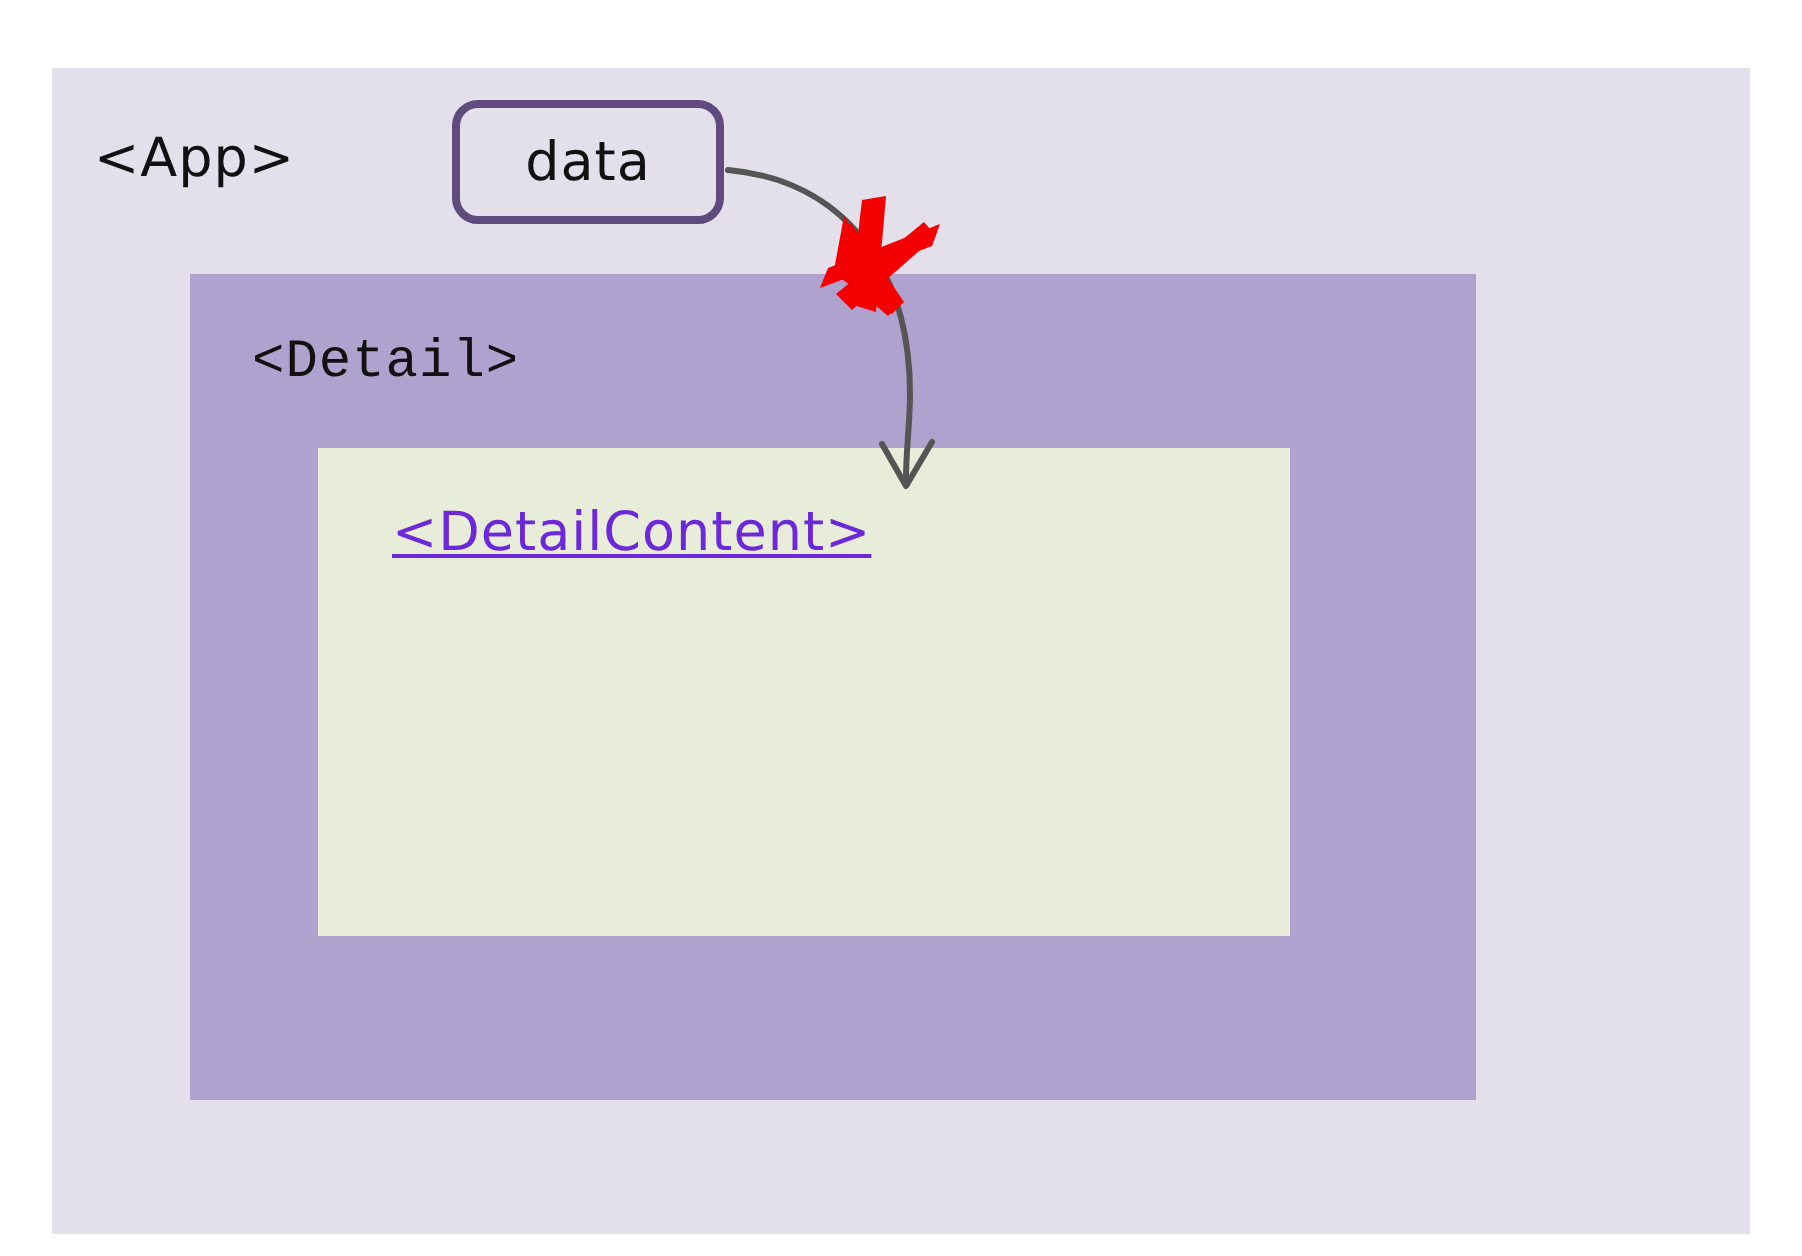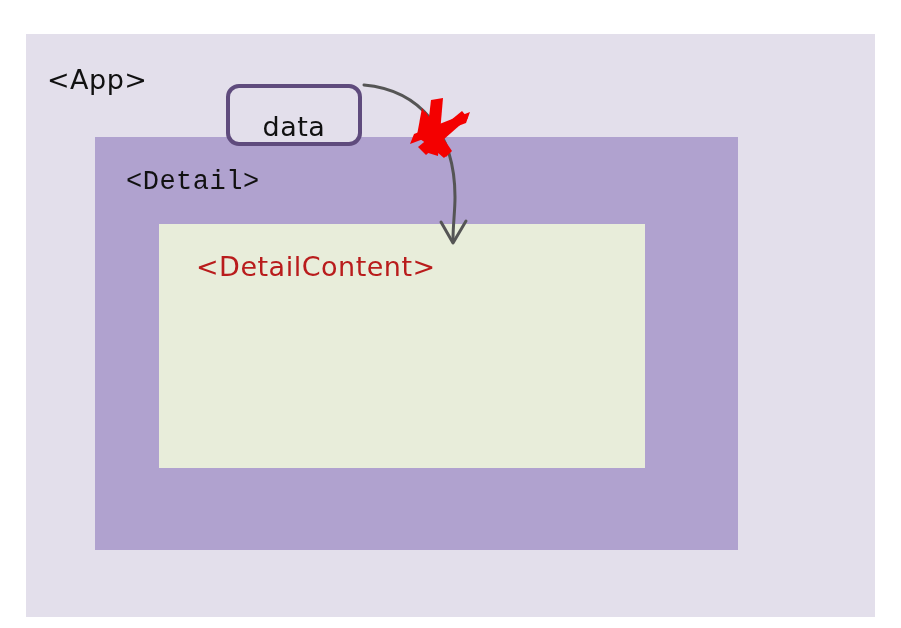--- a/index.html
+++ b/index.html
@@ -48,23 +48,22 @@
     position: absolute;
     left: 226px;
     top: 38px;
     width: 136px;
     height: 62px;
     box-sizing: border-box;
     background: #e3dfeb;
     border: 4px solid #5f4b7d;
     border-radius: 13px;
     display: flex;
-    align-items: flex-end;
+    align-items: center;
     justify-content: center;
-    margin-top: 34px;
   }
   .data-node-label {
     font-size: 27px;
     color: #111111;
     letter-spacing: 0.5px;
   }
 
   
   .detail-box {
     position: absolute;
@@ -94,23 +93,24 @@
     width: 486px;
     height: 244px;
     background: #e8edda;
   }
 
   .detail-content-label {
     position: absolute;
     left: 196px;
     top: 239px;
     font-size: 27px;
-    color: #b91c1c;
+    color: #6d28d9;
     letter-spacing: 0.5px;
     white-space: nowrap;
+    text-decoration: underline;
   }
 
   
   .overlay {
     position: absolute;
     left: 0;
     top: 0;
     width: 901px;
     height: 628px;
     pointer-events: none;

